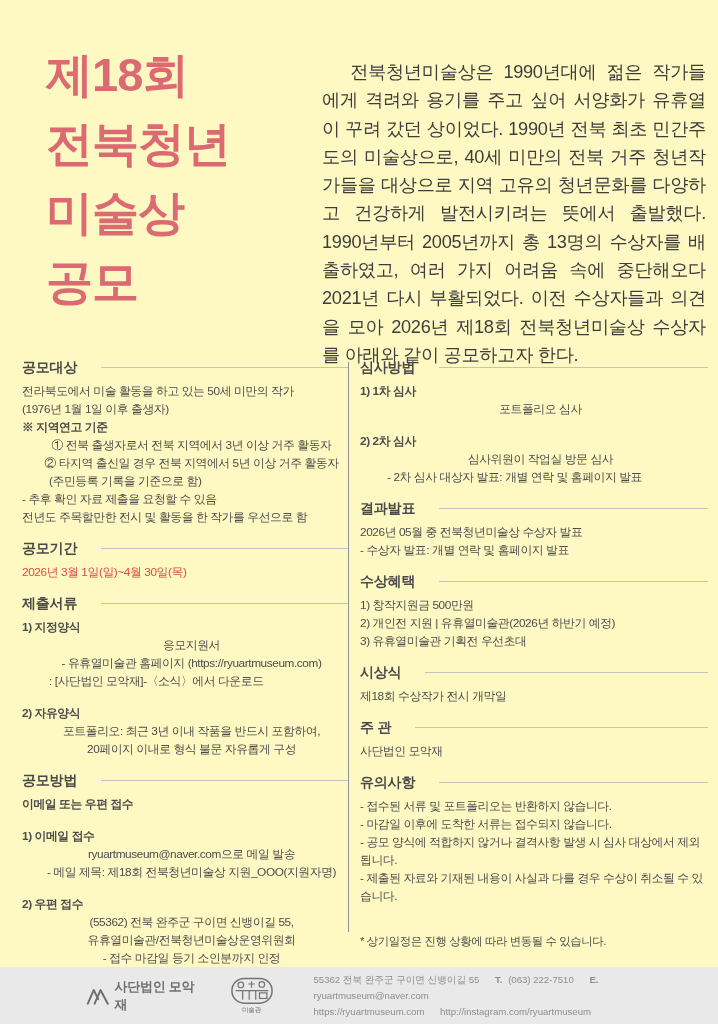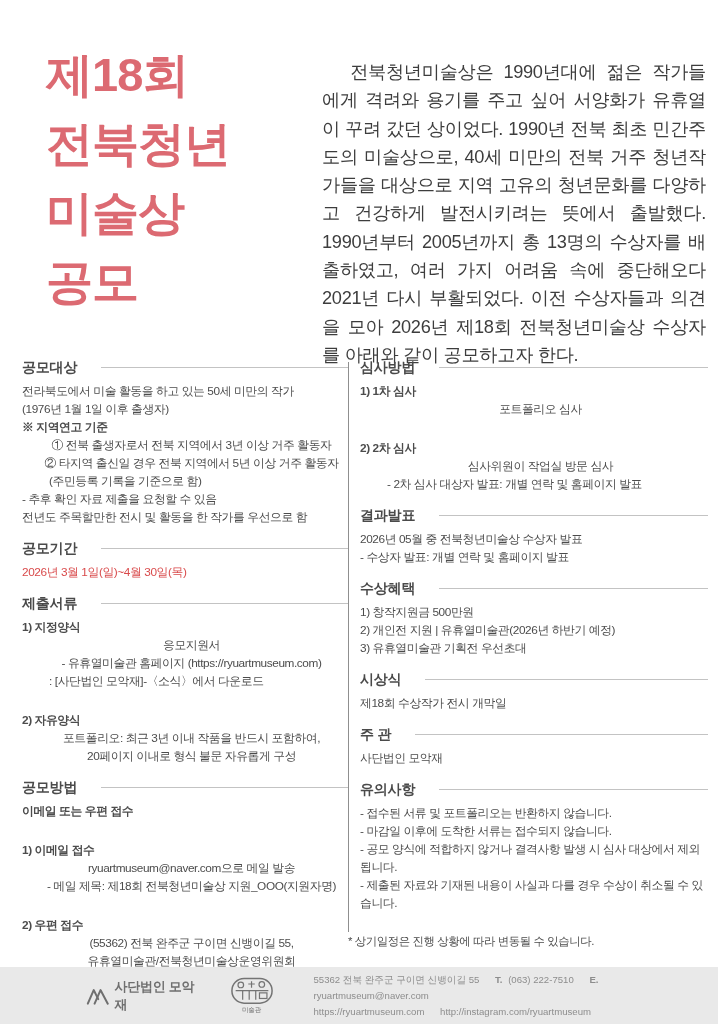--- a/index.html
+++ b/index.html
@@ -7,21 +7,21 @@
     --date-red:#d94a4b;
     --body:#4c4c4c;
     --rule:#c3c3c3;
   }
   *{box-sizing:border-box;}
   html,body{margin:0;padding:0;background:#e0e0e0;}
   .poster{
     position:relative;
     width:718px;height:1024px;
     margin:0 auto;
-    background:#ffffff;
+    background:#fef9c3;
     font-family:"Liberation Sans", sans-serif;
     overflow:hidden;
   }
   
   .title{
     position:absolute;left:46px;top:40px;
     color:var(--accent);
     font-size:47px;font-weight:800;line-height:69px;
     letter-spacing:-1px;
   }
@@ -47,24 +47,24 @@
   }
   .sec-head .rule{flex:1;height:1px;background:var(--rule);}
   .line{
     font-size:11.8px;line-height:18px;color:var(--body);
     letter-spacing:-0.4px;
   }
   .line.b{font-weight:bold;}
   .line.red{color:var(--date-red);font-weight:normal;}
   .line.i1{padding-left:13px;text-align:center;}
   .line.i2{padding-left:27px;}
-  .line.gap{margin-top:21px;}
+  .line.gap{margin-top:14px;}
   
   .note{
-    position:absolute;left:348px;top:934px;
+    position:absolute;left:360px;top:934px;
     font-size:11.4px;color:#4c4c4c;letter-spacing:-0.4px;
   }
   
   .footer{
     position:absolute;left:0;bottom:0;width:718px;height:57px;
     background:#e9e9e9;display:flex;align-items:center;
   }
   .footer-logos{display:flex;align-items:center;gap:28px;margin-left:86px;}
   .org{display:flex;align-items:center;gap:5px;color:#6f6f6f;
        font-size:13px;font-weight:bold;letter-spacing:-0.3px;}

